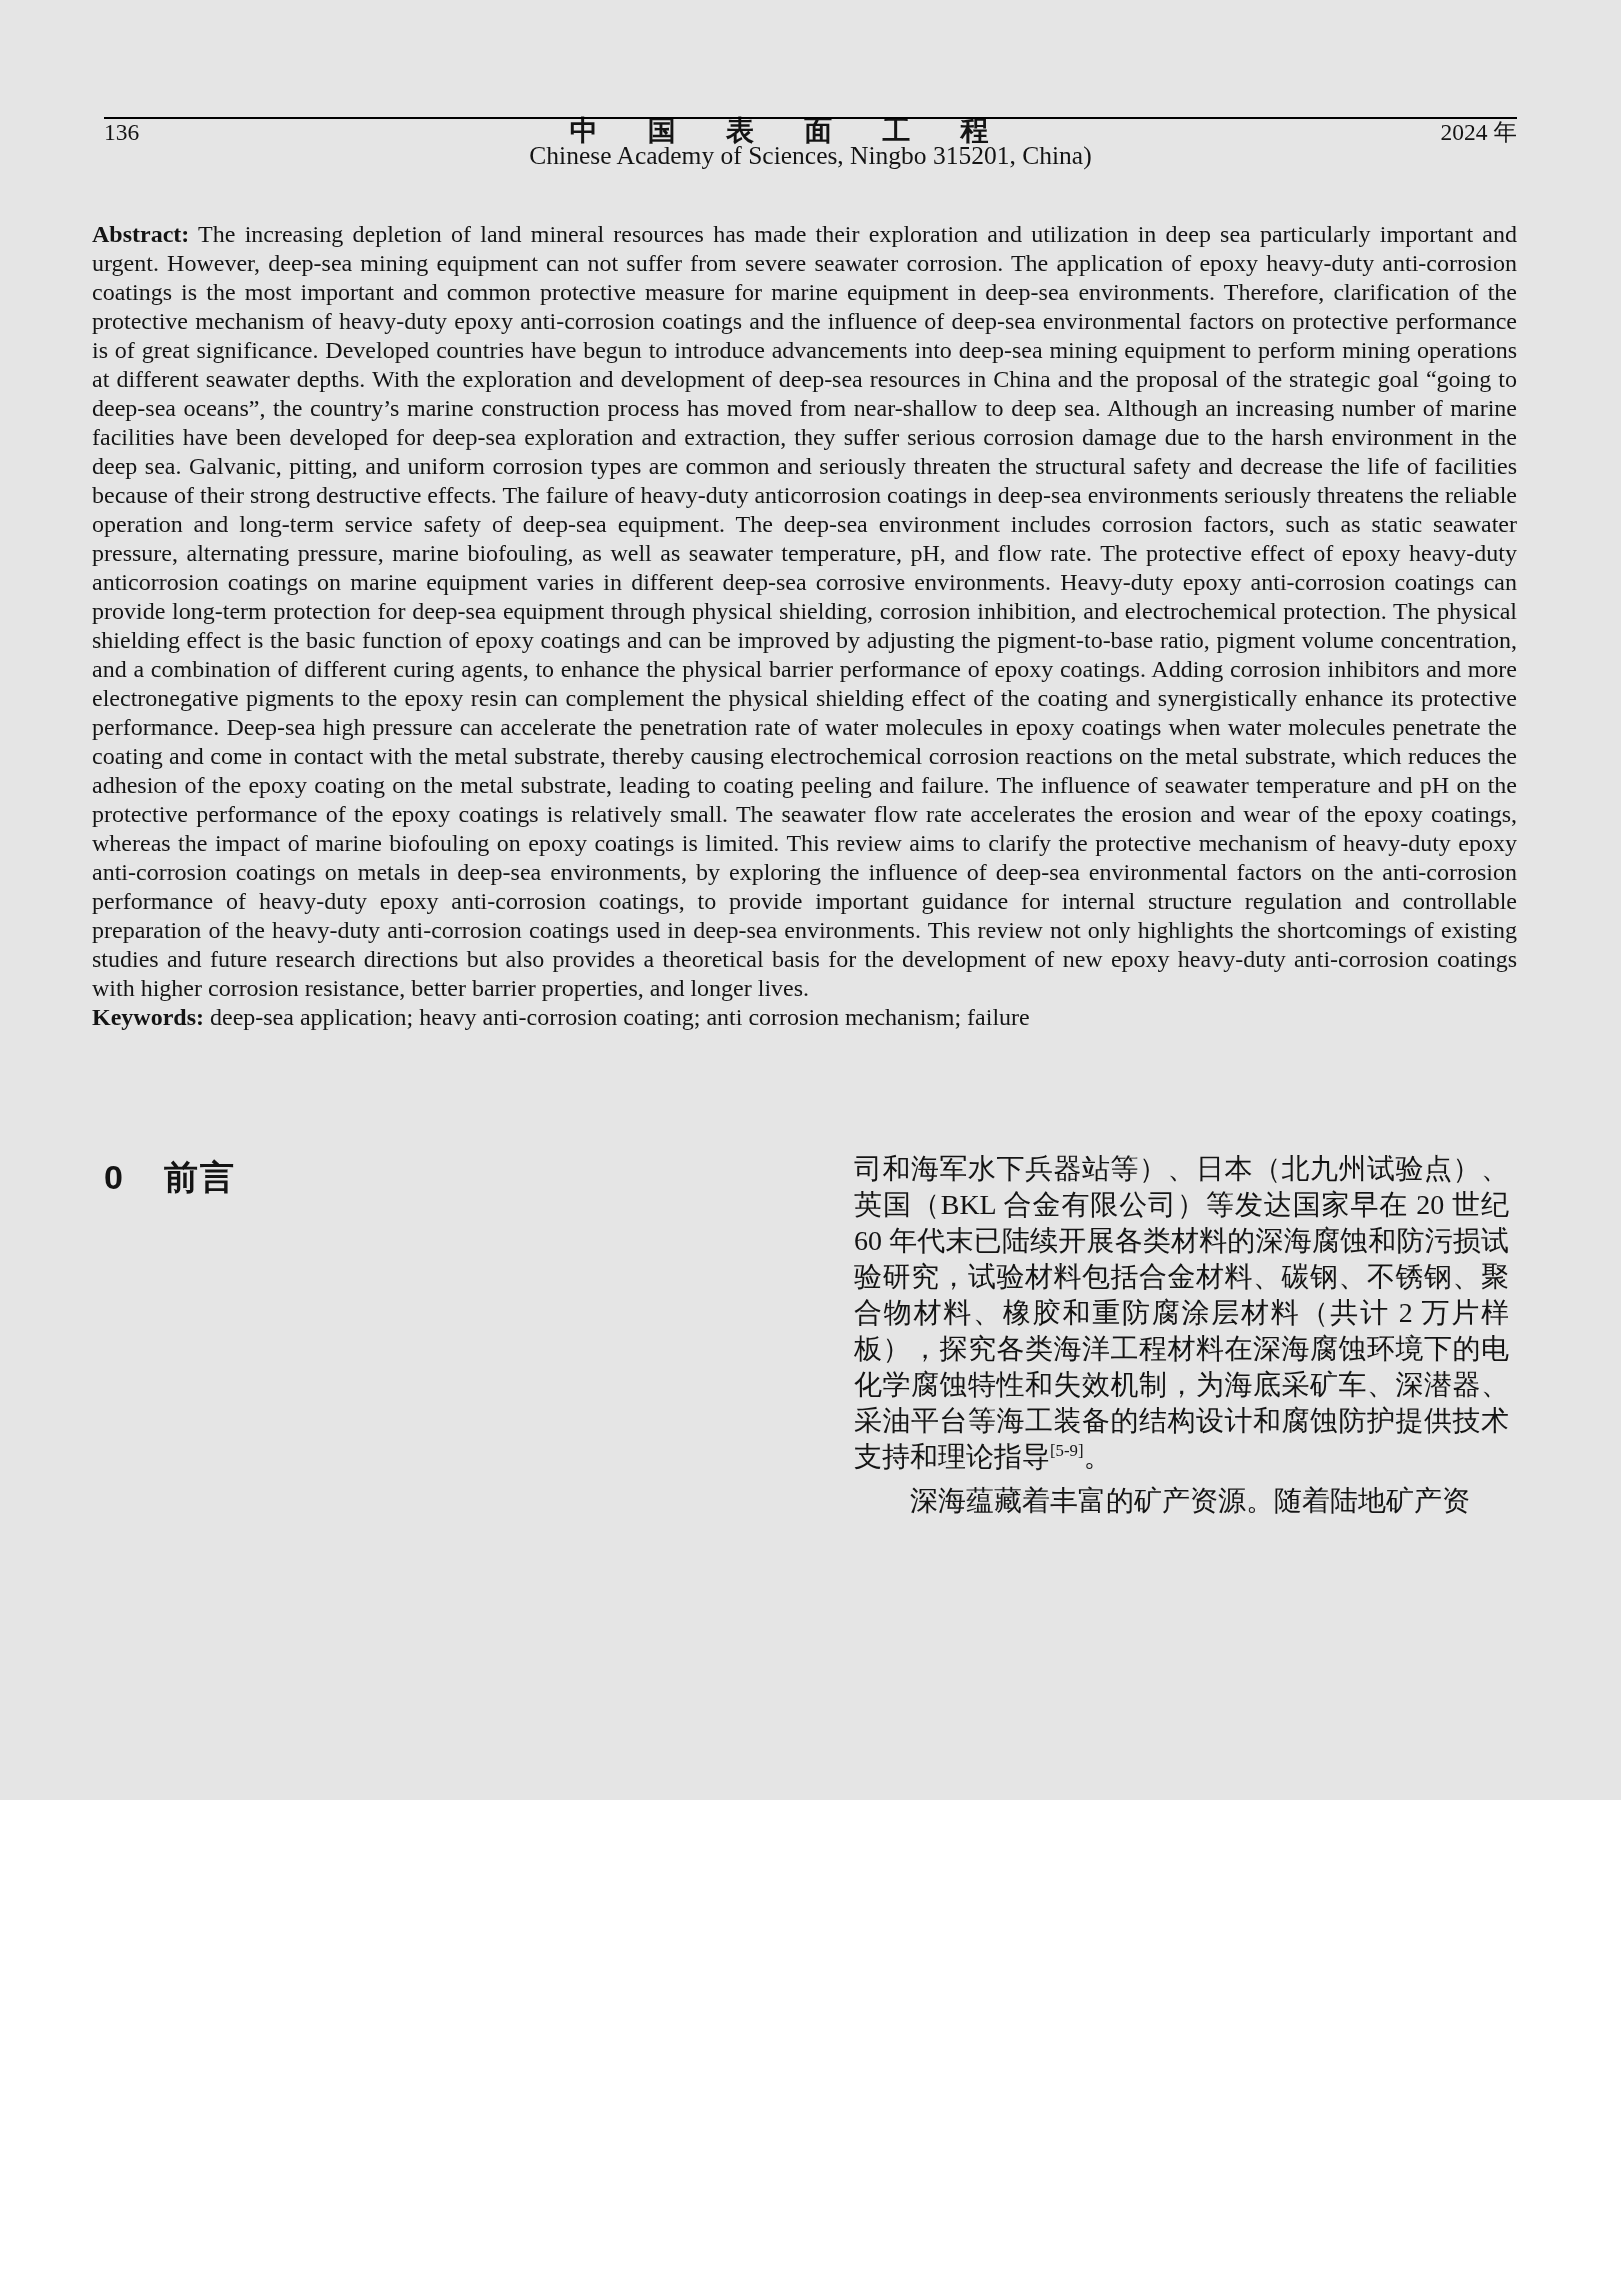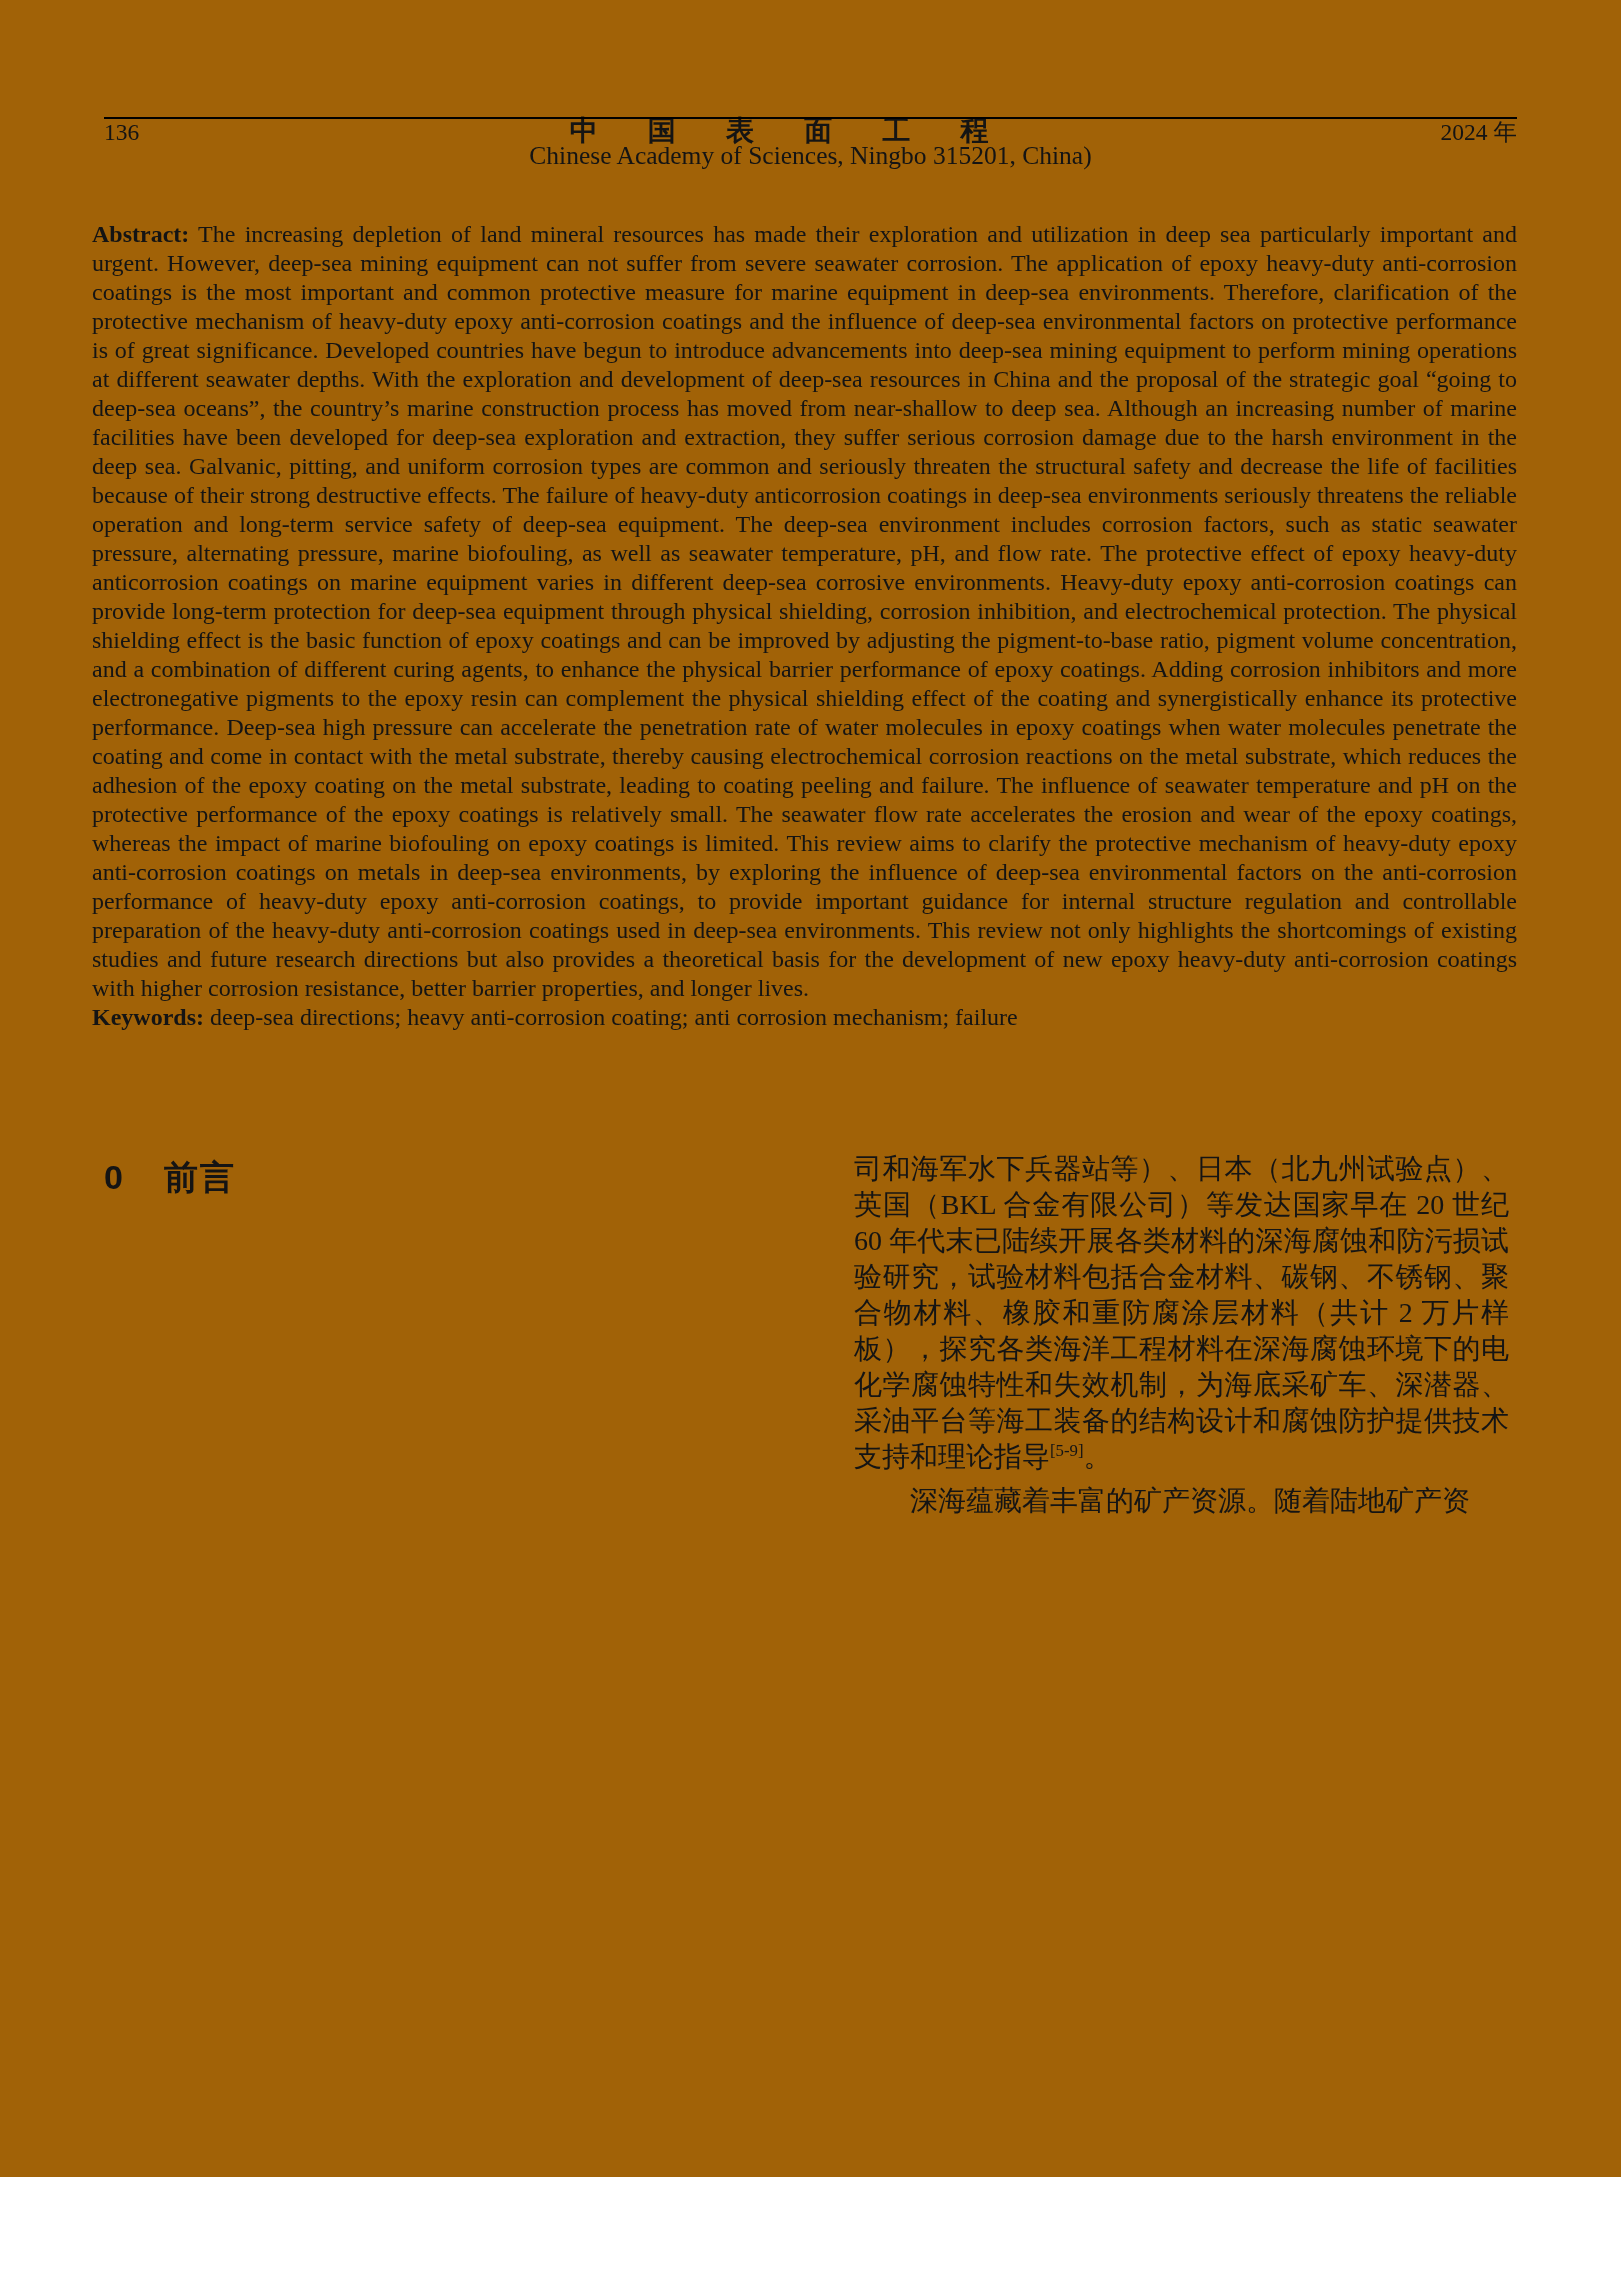--- a/index.html
+++ b/index.html
@@ -1,21 +1,21 @@
 <!DOCTYPE html>
 <html><head>
 <meta charset="utf-8">
 <style>
   * { margin: 0; padding: 0; box-sizing: border-box; }
   html, body { background: #ffffff; }
   .page {
     position: relative;
     width: 1621px;
-    height: 2177px;
-    background: #a16207;
+    height: 1800px;
+    background: #e5e5e5;
     color: #141414;
     font-family: "Liberation Serif", "DejaVu Serif", serif;
     overflow: hidden;
   }
   
   .page-header {
     position: absolute;
     top: 80px; left: 104px; right: 104px;
     display: flex;
     justify-content: space-between;
@@ -104,21 +104,21 @@
     <div>Chinese Academy of Sciences, Ningbo 315201, China)</div>
   </div>
 
   <div class="front-block">
     <p class="abstract">
       <span class="label">Abstract:</span>
       <span>The increasing depletion of land mineral resources has made their exploration and utilization in deep sea particularly important and urgent. However, deep-sea mining equipment can not suffer from severe seawater corrosion. The application of epoxy heavy-duty anti-corrosion coatings is the most important and common protective measure for marine equipment in deep-sea environments. Therefore, clarification of the protective mechanism of heavy-duty epoxy anti-corrosion coatings and the influence of deep-sea environmental factors on protective performance is of great significance. Developed countries have begun to introduce advancements into deep-sea mining equipment to perform mining operations at different seawater depths. With the exploration and development of deep-sea resources in China and the proposal of the strategic goal “going to deep-sea oceans”, the country’s marine construction process has moved from near-shallow to deep sea. Although an increasing number of marine facilities have been developed for deep-sea exploration and extraction, they suffer serious corrosion damage due to the harsh environment in the deep sea. Galvanic, pitting, and uniform corrosion types are common and seriously threaten the structural safety and decrease the life of facilities because of their strong destructive effects. The failure of heavy-duty anticorrosion coatings in deep-sea environments seriously threatens the reliable operation and long-term service safety of deep-sea equipment. The deep-sea environment includes corrosion factors, such as static seawater pressure, alternating pressure, marine biofouling, as well as seawater temperature, pH, and flow rate. The protective effect of epoxy heavy-duty anticorrosion coatings on marine equipment varies in different deep-sea corrosive environments. Heavy-duty epoxy anti-corrosion coatings can provide long-term protection for deep-sea equipment through physical shielding, corrosion inhibition, and electrochemical protection. The physical shielding effect is the basic function of epoxy coatings and can be improved by adjusting the pigment-to-base ratio, pigment volume concentration, and a combination of different curing agents, to enhance the physical barrier performance of epoxy coatings. Adding corrosion inhibitors and more electronegative pigments to the epoxy resin can complement the physical shielding effect of the coating and synergistically enhance its protective performance. Deep-sea high pressure can accelerate the penetration rate of water molecules in epoxy coatings when water molecules penetrate the coating and come in contact with the metal substrate, thereby causing electrochemical corrosion reactions on the metal substrate, which reduces the adhesion of the epoxy coating on the metal substrate, leading to coating peeling and failure. The influence of seawater temperature and pH on the protective performance of the epoxy coatings is relatively small. The seawater flow rate accelerates the erosion and wear of the epoxy coatings, whereas the impact of marine biofouling on epoxy coatings is limited. This review aims to clarify the protective mechanism of heavy-duty epoxy anti-corrosion coatings on metals in deep-sea environments, by exploring the influence of deep-sea environmental factors on the anti-corrosion performance of heavy-duty epoxy anti-corrosion coatings, to provide important guidance for internal structure regulation and controllable preparation of the heavy-duty anti-corrosion coatings used in deep-sea environments. This review not only highlights the shortcomings of existing studies and future research directions but also provides a theoretical basis for the development of new epoxy heavy-duty anti-corrosion coatings with higher corrosion resistance, better barrier properties, and longer lives.</span>
     </p>
     <p class="keywords">
       <span class="label">Keywords:</span>
-      <span>deep-sea directions; heavy anti-corrosion coating; anti corrosion mechanism; failure</span>
+      <span>deep-sea application; heavy anti-corrosion coating; anti corrosion mechanism; failure</span>
     </p>
   </div>
 
   <div class="columns">
     <div class="col col-left">
       <h2 class="section-heading">
         <span class="sec-num">0</span>
         <span class="sec-title">前言</span>
       </h2>
     </div>

